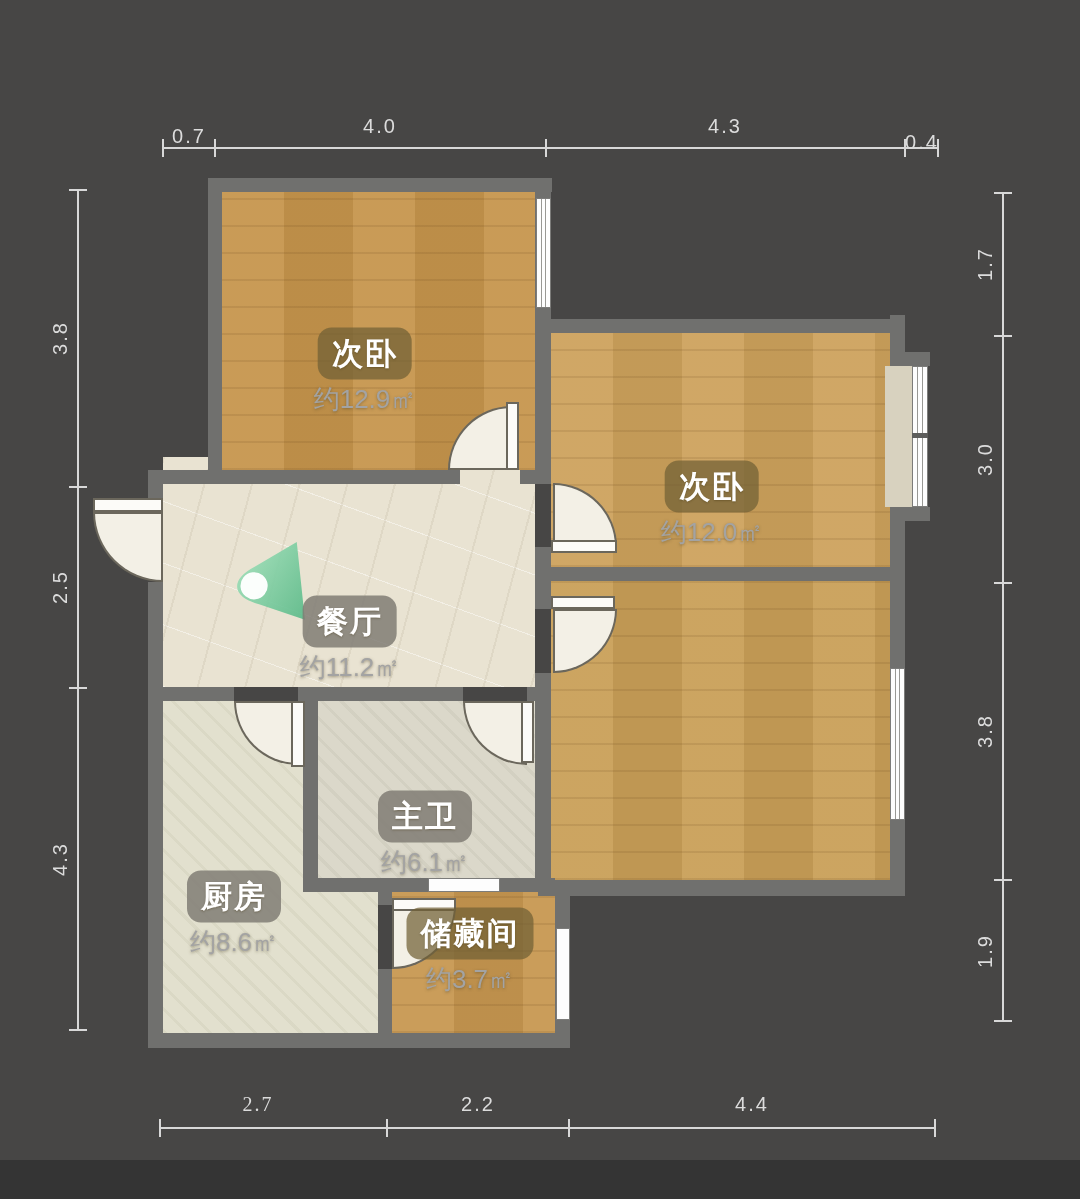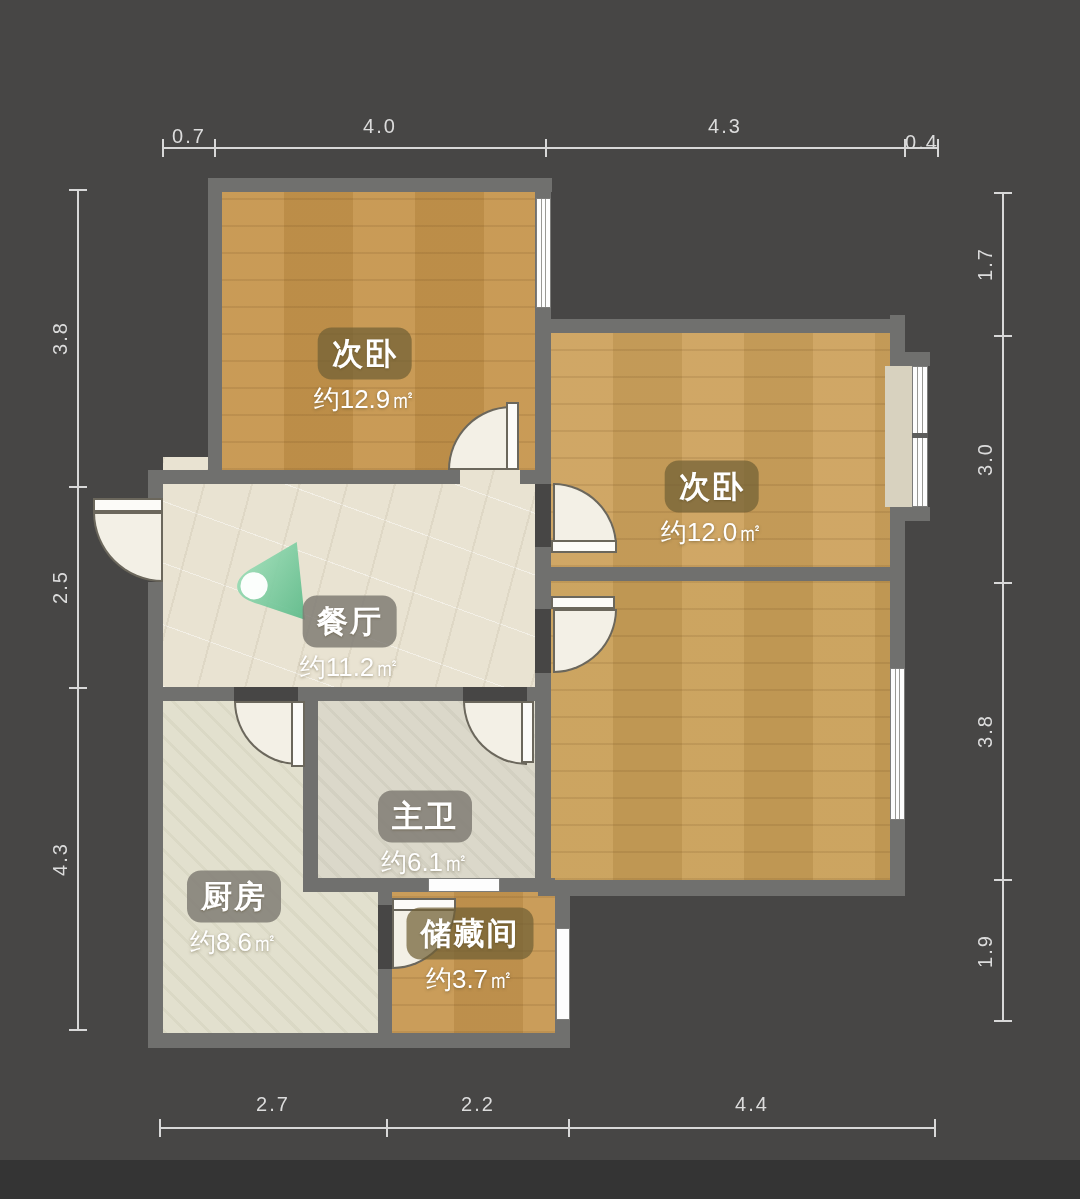--- a/index.html
+++ b/index.html
@@ -100,21 +100,21 @@
   .lf-store {left:392px;top:898px;width:64px;height:13px;}
   
   .room-tag{position:absolute;display:flex;flex-direction:column;align-items:center;gap:2px;
     transform:translate(-50%,-50%);white-space:nowrap;justify-content:flex-end;}
   .badge{
     display:inline-block;padding:5px 14px;border-radius:14px;
     color:#fff;font-size:31px;font-weight:700;letter-spacing:2px;
     background:rgba(112,95,52,0.72);text-shadow:0 1px 2px rgba(60,45,10,0.35);
   }
   .badge-neutral{background:rgba(128,125,116,0.85);}
-  .area{color:#ffffff;font-size:26px;font-weight:400;text-shadow:0 1px 3px rgba(80,70,40,0.5);}
+  .area{color:#a3a3a3;font-size:26px;font-weight:400;text-shadow:0 1px 3px rgba(80,70,40,0.5);}
   .tag-b1{left:365px;top:372px;}
   .tag-b2{left:712px;top:505px;}
   .tag-master{left:713px;top:777px;}
   .tag-dining{left:350px;top:640px;}
   .tag-bath{left:425px;top:835px;}
   .tag-kitchen{left:234px;top:915px;}
   .tag-storage{left:470px;top:952px;}
   
   .speaker{position:absolute;left:231px;top:543px;width:80px;height:82px;transform:rotate(-6deg);}
   
@@ -243,21 +243,21 @@
     <div class="dim-label" style="left:725px;top:126px;">4.3</div>
     <div class="dim-label" style="left:922px;top:142px;">0.4</div>
   </div>
 
   <div>
     <div class="dline dline-h" style="left:160px;top:1127px;width:776px;"></div>
     <div class="tick-v" style="left:159px;top:1119px;"></div>
     <div class="tick-v" style="left:386px;top:1119px;"></div>
     <div class="tick-v" style="left:568px;top:1119px;"></div>
     <div class="tick-v" style="left:934px;top:1119px;"></div>
-    <div class="dim-label" style="left:273px;top:1104px;">2.7</div>
+    <div class="dim-label" style="left:258px;top:1104px;font-family:Liberation Serif, serif;">2.7</div>
     <div class="dim-label" style="left:478px;top:1104px;">2.2</div>
     <div class="dim-label" style="left:752px;top:1104px;">4.4</div>
   </div>
 
   <div>
     <div class="dline dline-v" style="left:77px;top:190px;height:840px;"></div>
     <div class="tick-h" style="left:69px;top:189px;"></div>
     <div class="tick-h" style="left:69px;top:486px;"></div>
     <div class="tick-h" style="left:69px;top:687px;"></div>
     <div class="tick-h" style="left:69px;top:1029px;"></div>

